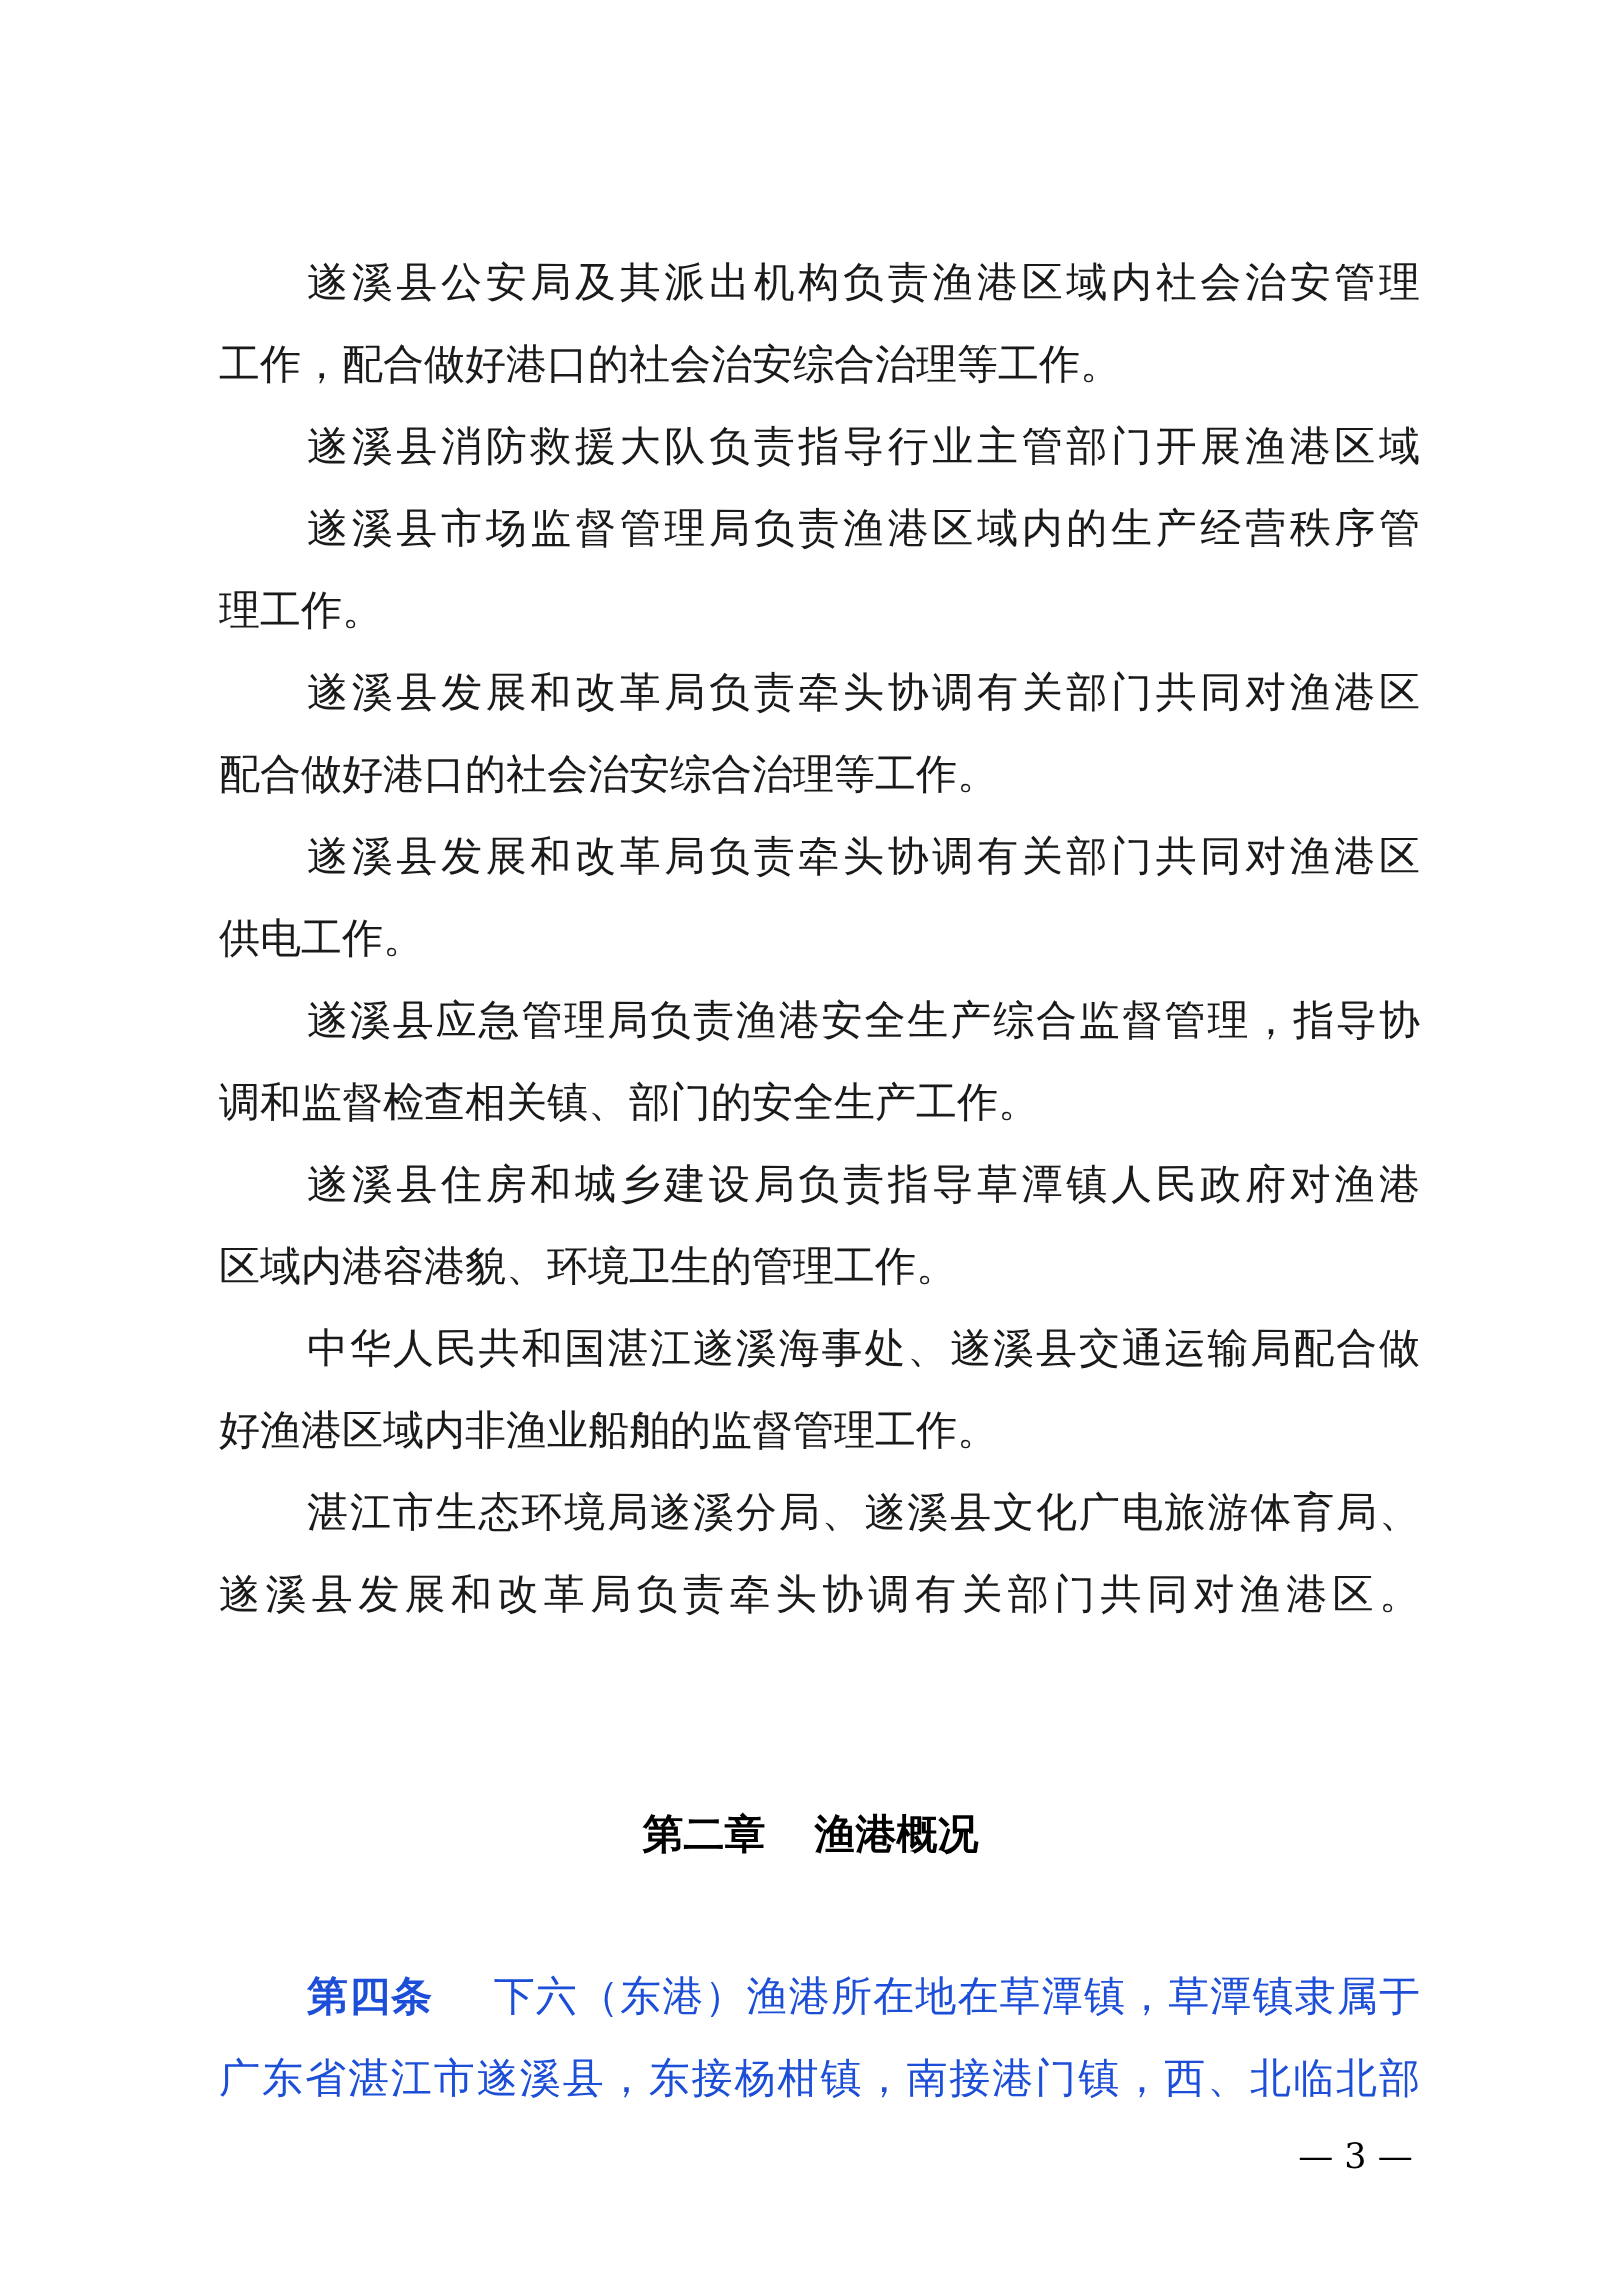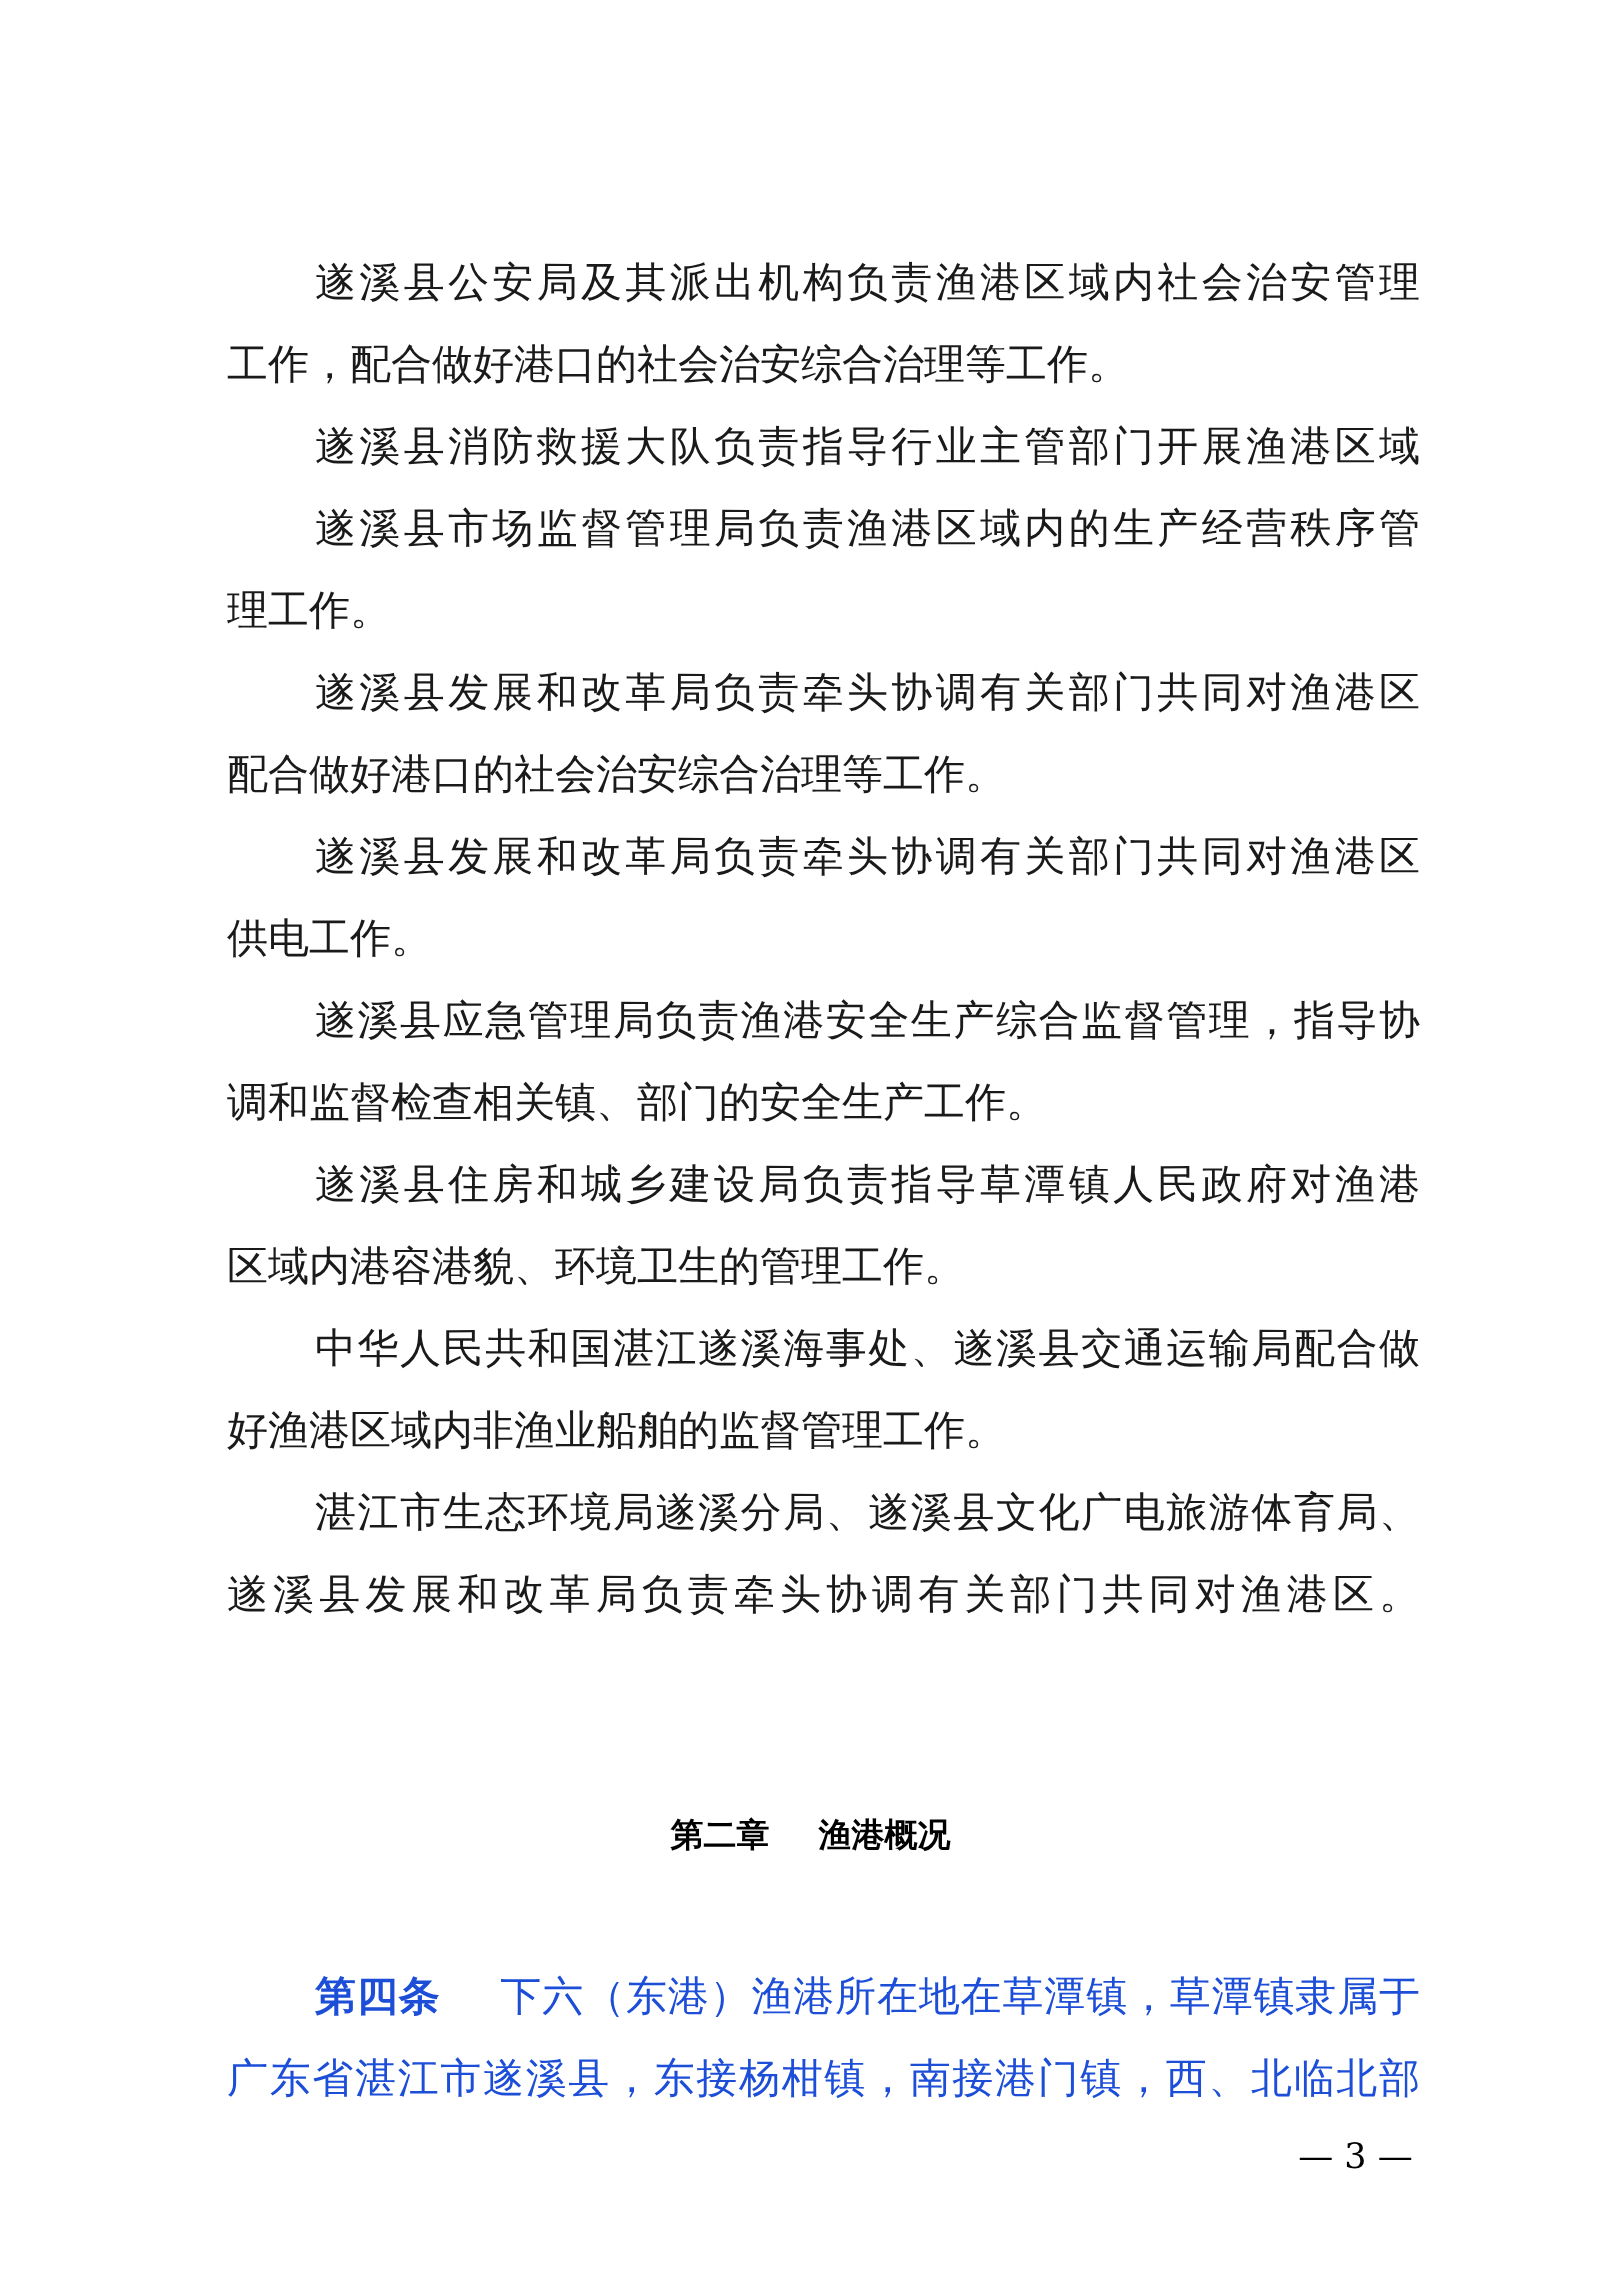--- a/index.html
+++ b/index.html
@@ -3,27 +3,27 @@
 <meta charset="utf-8">
 <style>
   html, body { margin: 0; padding: 0; background: #ffffff; }
   body { width: 1621px; height: 2293px; position: relative; overflow: hidden; color: #111; }
   .page { position: absolute; left: 0; top: 0; width: 1621px; height: 2293px; background: #fff; }
   .body-text {
     position: absolute; left: 219px; top: 241px; width: 1201px;
     font-family: "DejaVu Serif", "Liberation Serif", serif;
     font-size: 41px; line-height: 82px; color: #1a1a1a;
   }
-  .line { display: block; height: 82px; white-space: nowrap; overflow: visible; margin-left: 8px; }
+  .line { display: block; height: 82px; white-space: nowrap; overflow: visible; }
   .line.full { text-align: justify; text-align-last: justify; }
   .line.indent { padding-left: 88px; }
   .heading {
     position: absolute; left: 0; top: 1803px; width: 1621px; text-align: center;
     font-family: "DejaVu Sans", "Liberation Sans", sans-serif; font-weight: bold;
-    font-size: 33px; line-height: 63px; color: #000;
+    font-size: 41px; line-height: 63px; color: #000;
   }
   .heading .gap { display: inline-block; width: 49px; }
   .article {
     position: absolute; left: 219px; top: 1955px; width: 1201px;
     font-family: "DejaVu Serif", "Liberation Serif", serif;
     font-size: 41px; line-height: 83px; color: #1d4ed8;
   }
   .article .label { font-family: "DejaVu Sans", "Liberation Sans", sans-serif; font-weight: bold; }
   .article .sp { display: inline-block; width: 59px; }
   .page-number {

